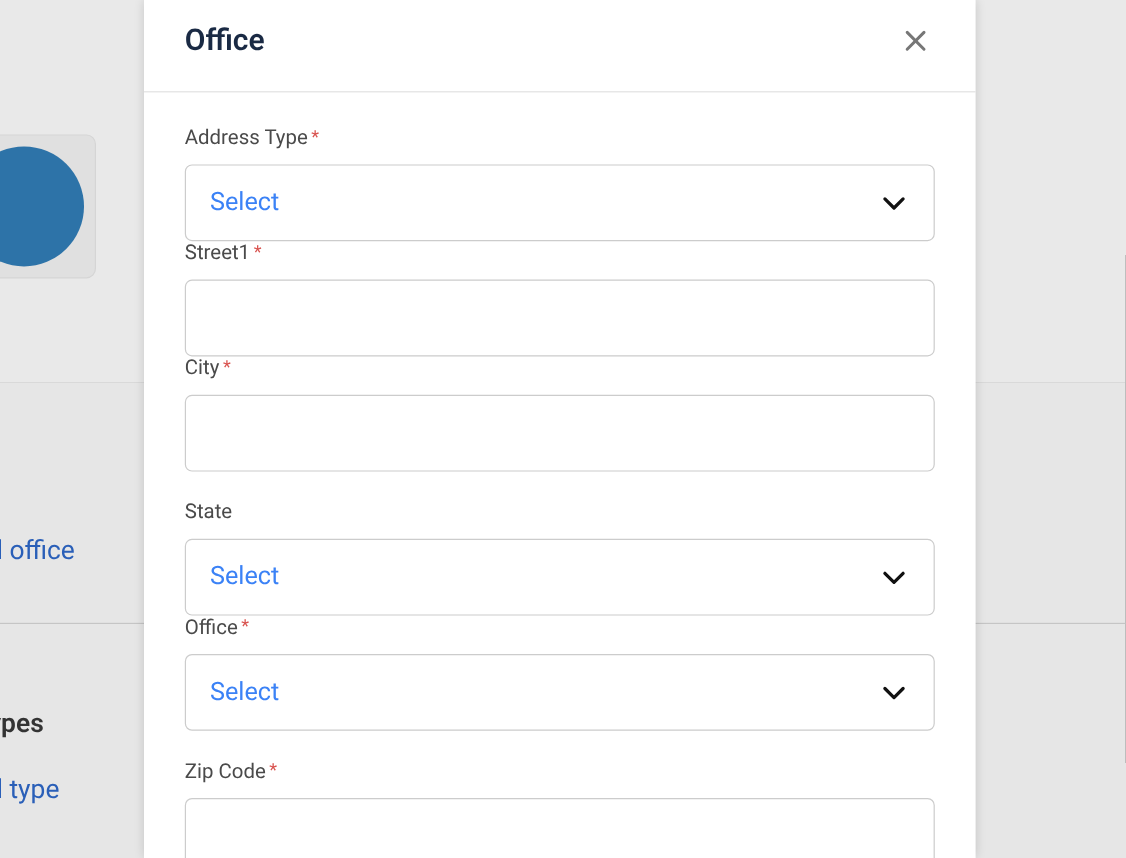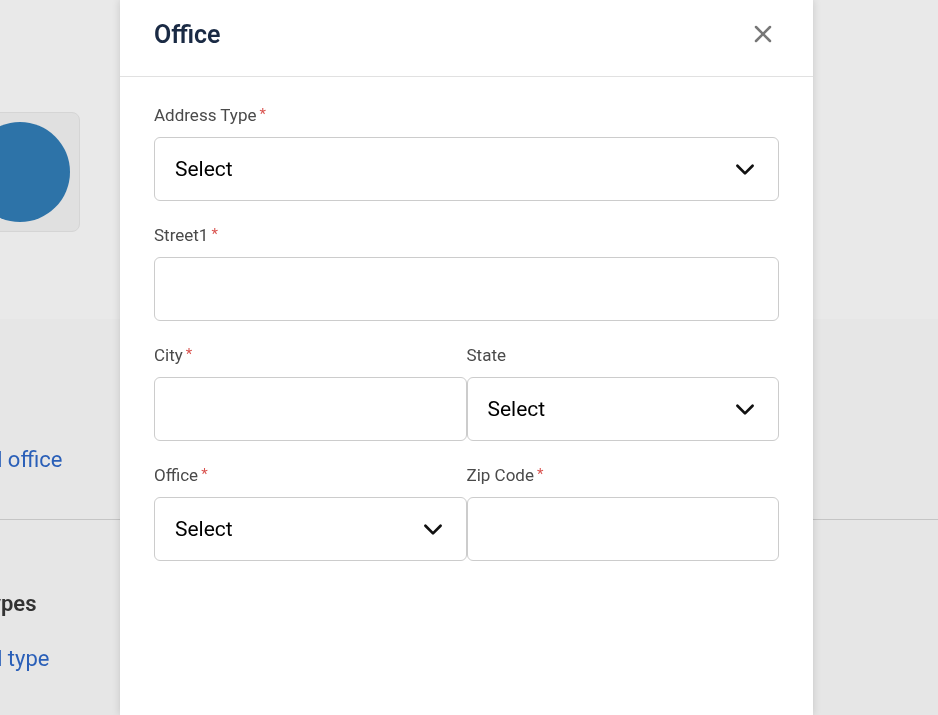--- a/index.html
+++ b/index.html
@@ -108,24 +108,25 @@
       cursor: pointer;
       padding: 4px;
       color: #777;
       display: flex;
       align-items: center;
     }
     .modal-body {
       padding: 28px 34px 0 34px;
     }
     .field {
-      margin-bottom: 24px;
     }
     .row {
       display: flex;
+      gap: 24px;
+      flex-direction: column;
     }
     .col {
       flex: 1;
     }
     .label {
       font-size: 17px;
       color: #4a4a4a;
       margin-bottom: 12px;
       display: block;
     }
@@ -144,21 +145,21 @@
       padding: 0 20px;
       color: #333;
       background: #fff;
       font-family: inherit;
     }
     .select {
       display: flex;
       align-items: center;
       justify-content: space-between;
       cursor: pointer;
-      color: #000000;
+      color: #3b82f6;
     }
     .select-text { flex: 1; }
     .chevron {
       flex-shrink: 0;
     }
   </style>
 </head>
 <body>
 
 <div class="backdrop"></div>

